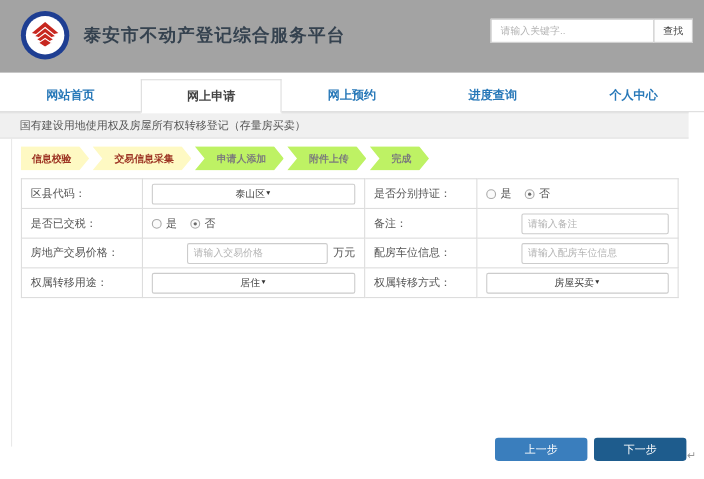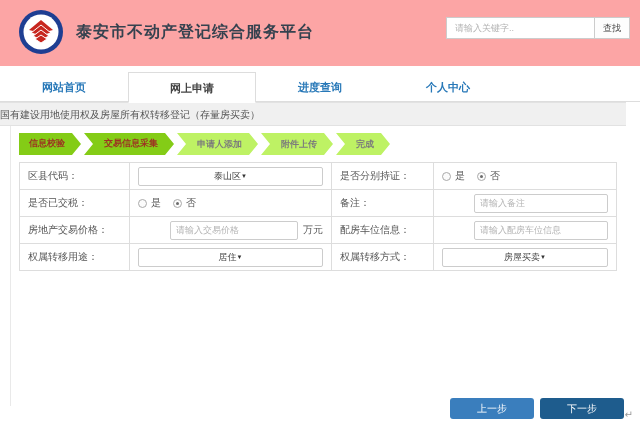--- a/index.html
+++ b/index.html
@@ -1,20 +1,20 @@
 <!DOCTYPE html>
 <html><head>
 <meta charset="utf-8">
 <style>
   * { margin:0; padding:0; box-sizing:border-box; }
   html,body { width:640px; height:435px; background:#fff; overflow:hidden;
               font-family:"Liberation Sans","DejaVu Sans",sans-serif; }
 
   
-  .header { position:relative; height:66px; background:#fca5a5; }
+  .header { position:relative; height:66px; background:#a3a3a3; }
   .logo { position:absolute; left:18px; top:9px; width:46px; height:46px; }
   .site-title { position:absolute; left:76px; top:22px; font-size:16px; font-weight:bold;
                 color:#35424f; letter-spacing:1px; }
   .search-wrap { position:absolute; right:10px; top:17px; display:flex; }
   .search-input { width:148px; height:22px; border:1px solid #ccc; border-right:none;
                   padding:0 8px; font-size:9px; color:#333; outline:none; }
   .search-input::placeholder { color:#b3b3b3; }
   .search-btn { width:36px; height:22px; border:1px solid #ccc; background:#fdfdfd;
                 font-size:9px; color:#444; cursor:pointer; }
 
@@ -22,35 +22,35 @@
   .tabbar { position:relative; margin-top:6px; height:30px; border-bottom:1px solid #ddd;
             display:flex;align-items:center; }
   .tab { width:128px; text-align:center; line-height:30px; font-size:11px; font-weight:bold;
          color:#2778b8; cursor:pointer; }
   .tab.active { background:#fff; border:1px solid #ddd; border-bottom:1px solid #fff;
                 color:#444; height:31px; margin-bottom:-1px; position:relative; z-index:2; }
 
   
   .crumb { width:626px; height:24px; line-height:23px; background:#f0f0f0;
            border-top:1px solid #e2e2e2; border-bottom:1px solid #e2e2e2;
-           padding-left:0; font-size:10px; color:#555; }
+           padding-left:18px; font-size:10px; color:#555; }
 
   
   .content { margin-left:10px; border-left:1px solid #e9e9e9; padding:7px 0 0 8px;
              min-height:280px; }
 
   
   .wizard { display:flex; margin-bottom:7px; }
   .step { height:22px; line-height:22px; text-align:center; font-size:9px; font-weight:bold;
           white-space:nowrap; cursor:default; }
   .step.first { clip-path:polygon(0 0,calc(100% - 9px) 0,100% 50%,calc(100% - 9px) 100%,0 100%);
                 padding:0 16px 0 10px; }
   .step.notch { clip-path:polygon(0 0,calc(100% - 9px) 0,100% 50%,calc(100% - 9px) 100%,0 100%,9px 50%);
                 padding:0 16px 16px 20px; margin-left:3px; }
-  .step.hot  { background:#84cc16; color:#9c3322;font-family:Liberation Mono, monospace; }
+  .step.hot  { background:#fef9c3; color:#9c3322; }
   .step.gray { background:#bef264; color:#7c7c7c; }
 
   
   table.form { border-collapse:collapse; table-layout:fixed; width:597px; }
   table.form td { border:1px solid #ddd; height:27px; font-size:10px; color:#555;
                   padding:0 8px; vertical-align:middle; }
   td.lbl { width:110px; }
   td.f1  { width:202px; }
   td.lbl2{ width:102px; }
   td.f2  { width:183px; }
@@ -98,20 +98,21 @@
   <div class="site-title">泰安市不动产登记综合服务平台</div>
   <div class="search-wrap">
     <input class="search-input" type="text" placeholder="请输入关键字.." style="">
     <button class="search-btn">查找</button>
   </div>
 </div>
 
 <div class="tabbar">
   <div class="tab">网站首页</div>
   <div class="tab active">网上申请</div>
+  <div class="tab">网上预约</div>
   <div class="tab">进度查询</div>
   <div class="tab">个人中心</div>
 </div>
 
 <div class="crumb">国有建设用地使用权及房屋所有权转移登记（存量房买卖）</div>
 
 <div class="content">
 
   <div class="wizard">
     <div class="step first hot">信息校验</div>

